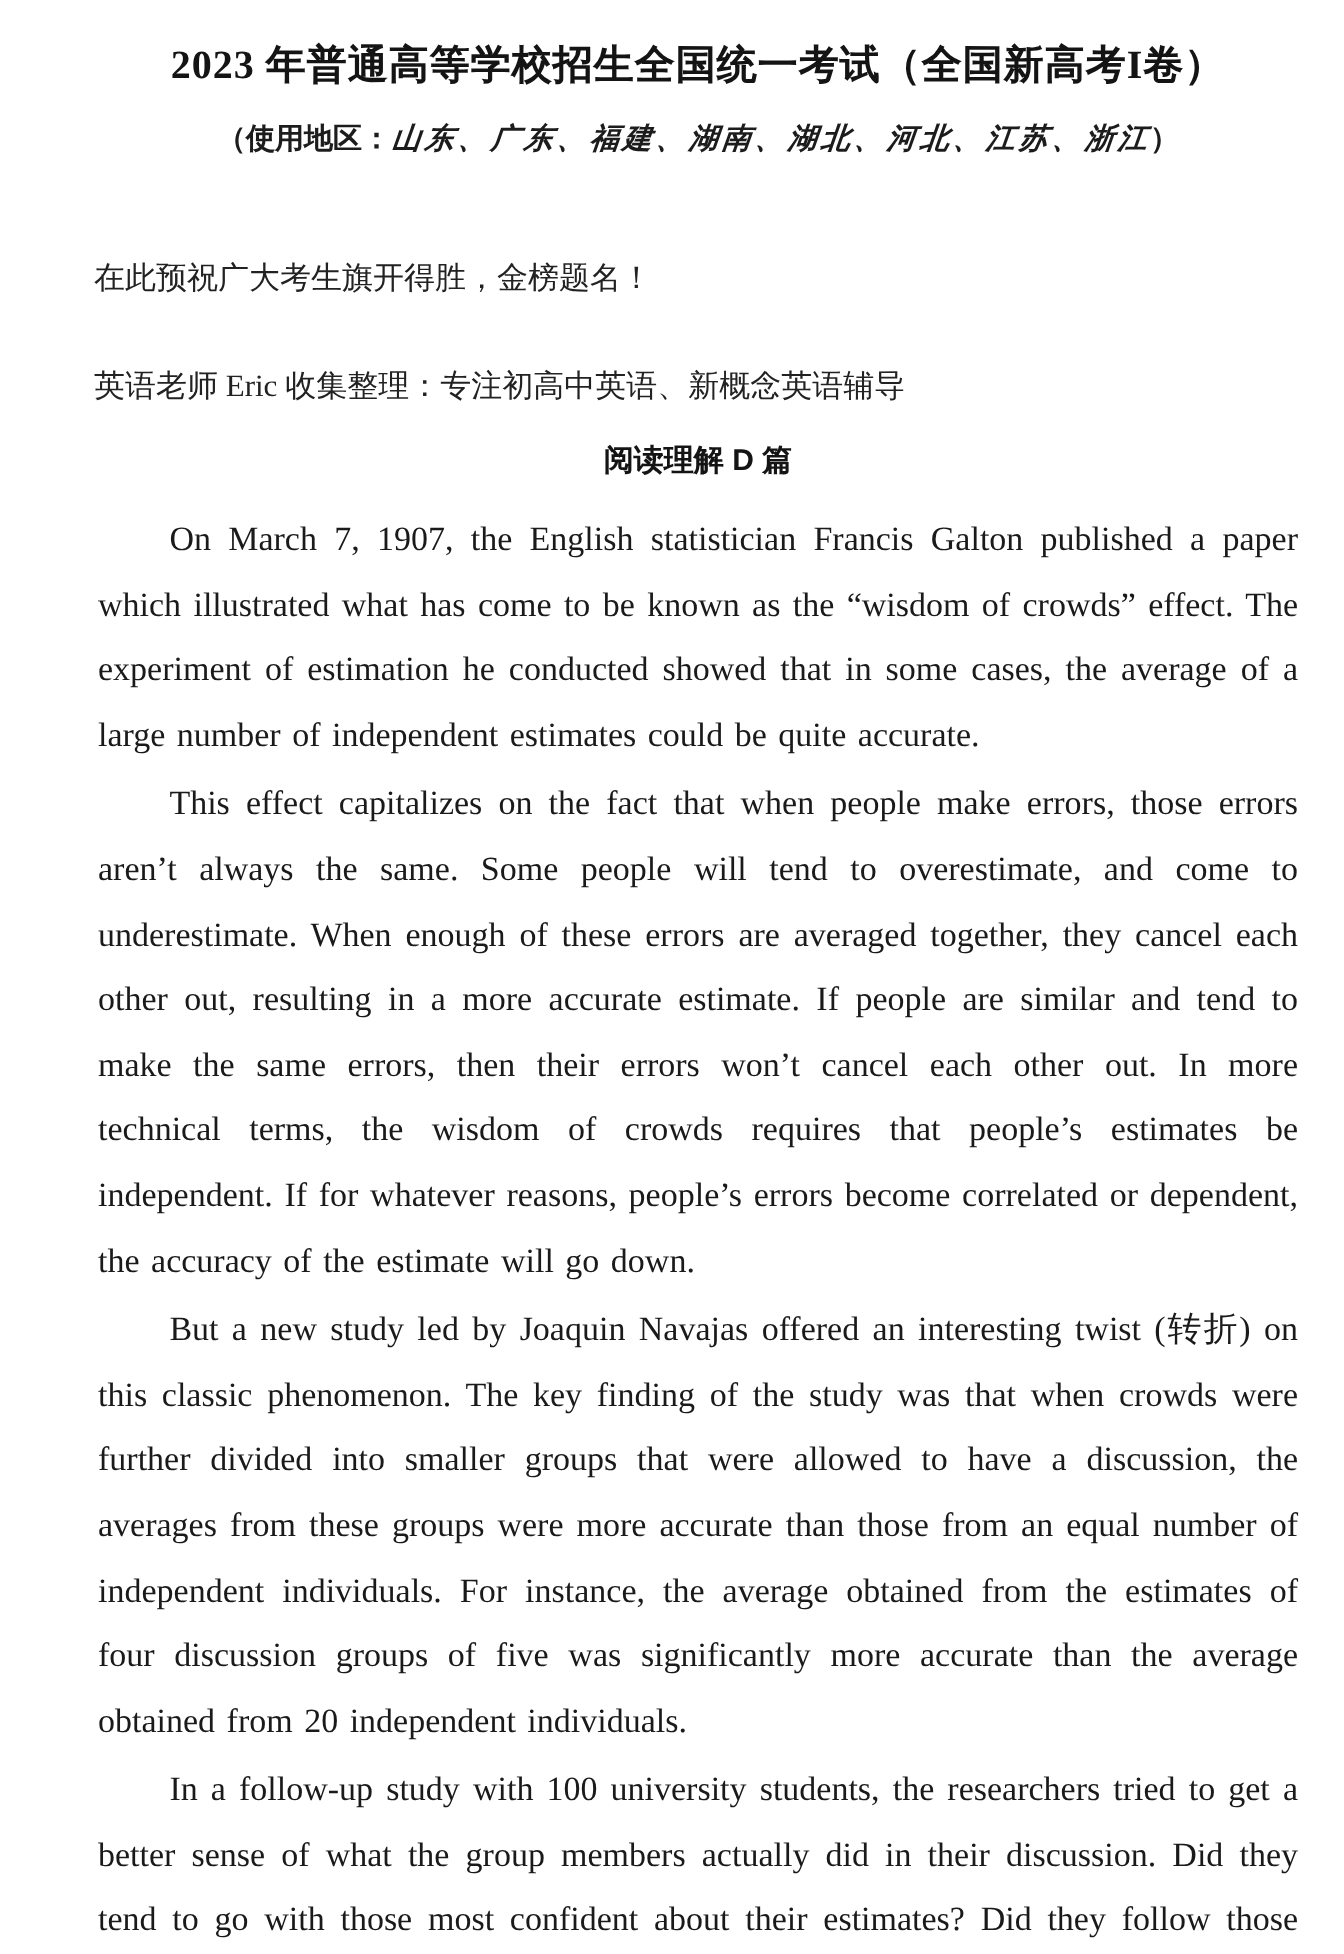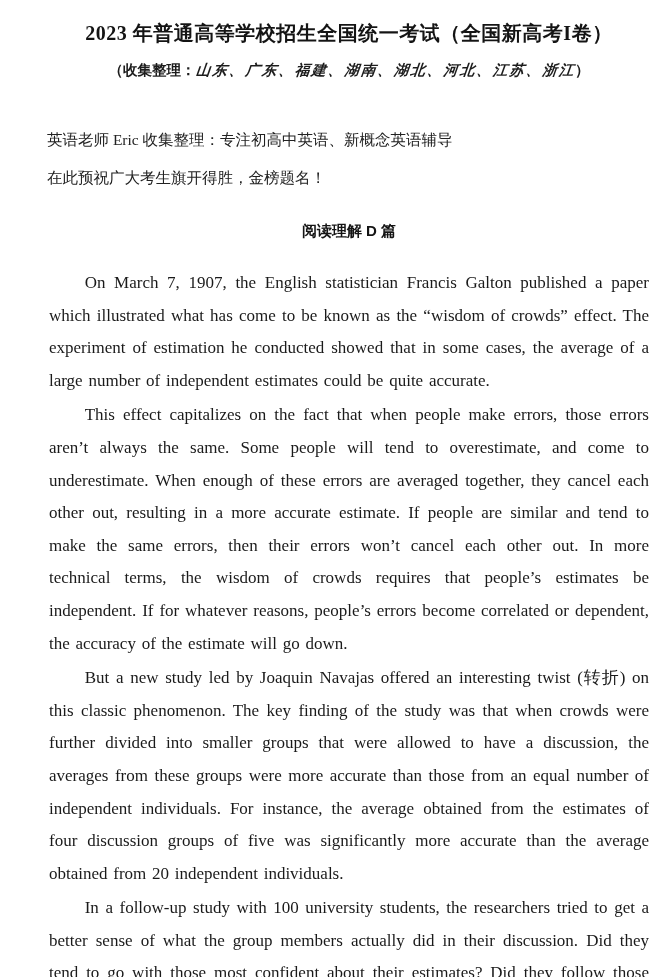--- a/index.html
+++ b/index.html
@@ -53,21 +53,21 @@
   }
   .editor-note.last {
     margin-bottom: 30px;
   }
   .section-heading {
     font-family: "Liberation Sans", "DejaVu Sans", sans-serif;
     font-size: 15px;
     font-weight: bold;
     text-align: center;
     line-height: 22px;
-    margin-bottom: 25px;
+    margin-bottom: 12px;
     color: #141414;
   }
   .article {
     font-family: "Liberation Serif", "DejaVu Serif", serif;
     font-size: 17px;
     color: #1a1a1a;
   }
   .article p {
     text-align: justify;
     text-justify: inter-word;
@@ -77,25 +77,25 @@
     margin: 2px;
   }
 </style>
 </head>
 <body>
 
 <div class="page">
 
   <h1 class="doc-title">2023 年普通高等学校招生全国统一考试（全国新高考I卷）</h1>
 
-  <div class="region-note"><span>（收集整理：</span><span class="region-provinces">山东、广东、福建、湖南、湖北、河北、江苏、浙江</span><span>）</span></div>
+  <div class="region-note"><span>（使用地区：</span><span class="region-provinces">山东、广东、福建、湖南、湖北、河北、江苏、浙江</span><span>）</span></div>
+
+  <p class="editor-note last">在此预祝广大考生旗开得胜，金榜题名！</p>
 
   <p class="editor-note">英语老师 Eric 收集整理：专注初高中英语、新概念英语辅导</p>
-
-  <p class="editor-note last">在此预祝广大考生旗开得胜，金榜题名！</p>
 
   <h2 class="section-heading">阅读理解 D 篇</h2>
 
   <div class="article">
     <p>On March 7, 1907, the English statistician Francis Galton published a paper which illustrated what has come to be known as the “wisdom of crowds” effect. The experiment of estimation he conducted showed that in some cases, the average of a large number of independent estimates could be quite accurate.</p>
     <p>This effect capitalizes on the fact that when people make errors, those errors aren’t always the same. Some people will tend to overestimate, and come to underestimate. When enough of these errors are averaged together, they cancel each other out, resulting in a more accurate estimate. If people are similar and tend to make the same errors, then their errors won’t cancel each other out. In more technical terms, the wisdom of crowds requires that people’s estimates be independent. If for whatever reasons, people’s errors become correlated or dependent, the accuracy of the estimate will go down.</p>
     <p>But a new study led by Joaquin Navajas offered an interesting twist (转折) on this classic phenomenon. The key finding of the study was that when crowds were further divided into smaller groups that were allowed to have a discussion, the averages from these groups were more accurate than those from an equal number of independent individuals. For instance, the average obtained from the estimates of four discussion groups of five was significantly more accurate than the average obtained from 20 independent individuals.</p>
     <p>In a follow-up study with 100 university students, the researchers tried to get a better sense of what the group members actually did in their discussion. Did they tend to go with those most confident about their estimates? Did they follow those least</p>
   </div>
 

